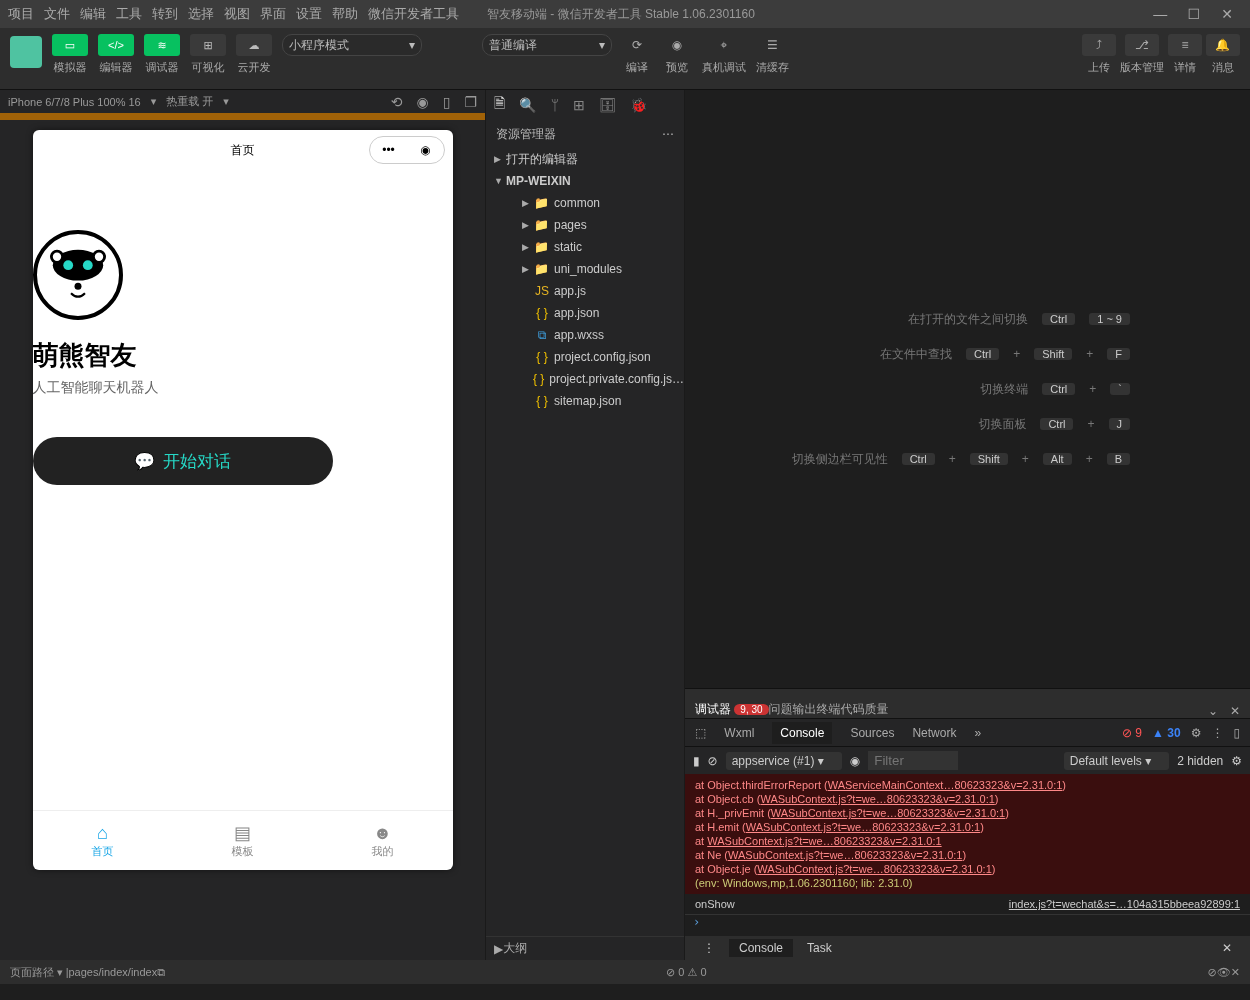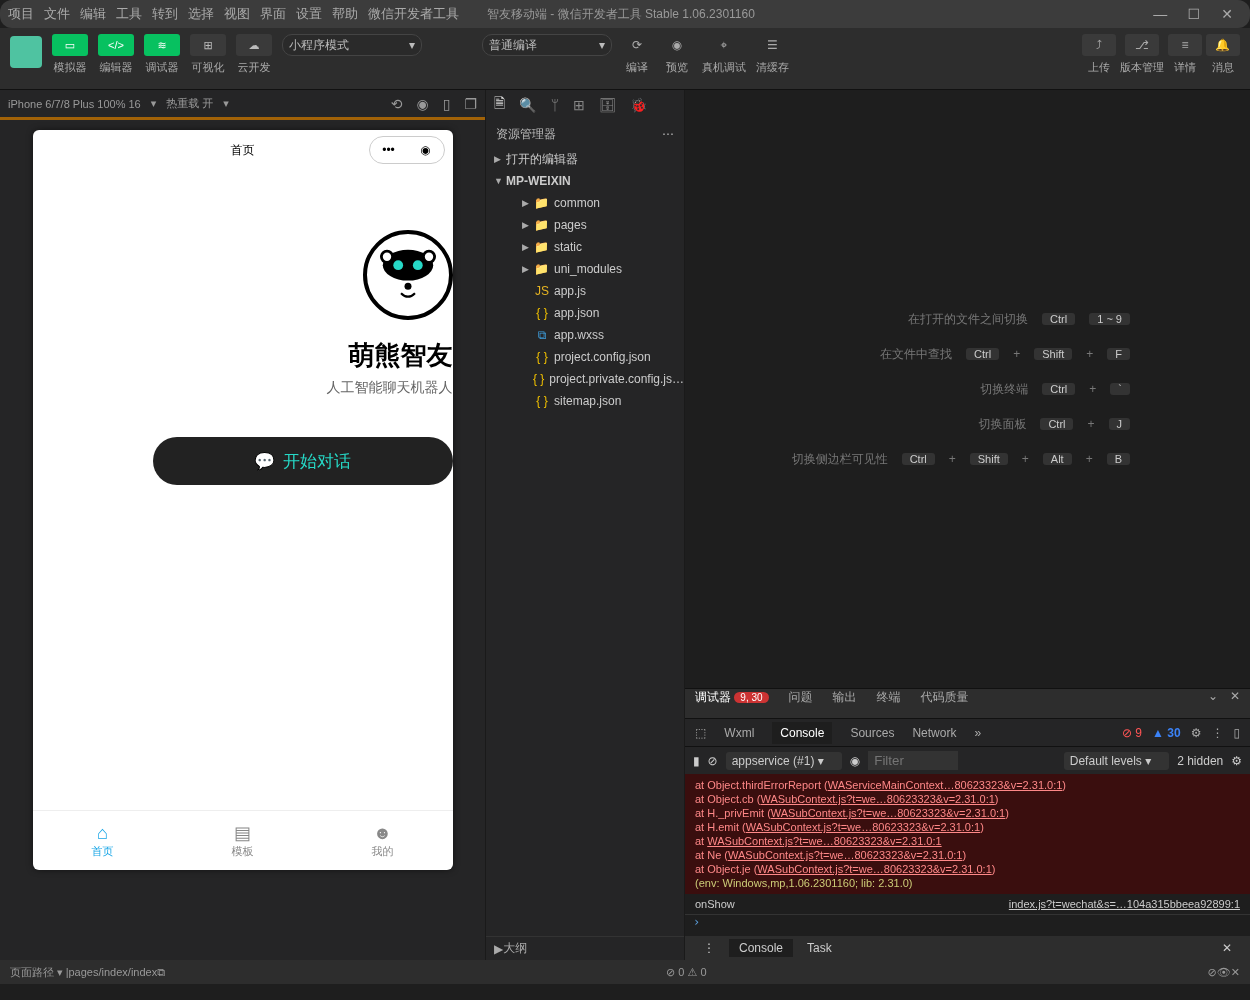--- a/index.html
+++ b/index.html
@@ -1,48 +1,48 @@
 <!DOCTYPE html>
 <html><head>
 <meta charset="utf-8">
 <style>
 * { margin:0; padding:0; box-sizing:border-box; font-family:-apple-system,"Segoe UI",Arial,sans-serif; }
 body { background:#1e1e1e; color:#ccc; font-size:12px; width:1250px; height:1000px; overflow:hidden; }
 .row { display:flex; align-items:center; }
 
 
-.titlebar { height:28px; background:#3c3c3c; display:flex; align-items:center; padding:0 8px; color:#aaa;border-radius:12px; }
+.titlebar { height:28px; background:#3c3c3c; display:flex; align-items:center; padding:0 8px; color:#aaa; }
 .titlebar .menus span { margin-right:10px; cursor:pointer; font-size:13px;}
 .titlebar .title { flex:1; text-align:left; margin-left:18px; color:#999; font-size:12px;}
 .win-ctrl span { width:30px; text-align:center; display:inline-block; font-size:14px;}
 
 
 .toolbar { height:62px; background:#2d2d2d; display:flex; align-items:flex-start; padding:6px 10px; gap:10px; border-bottom:1px solid #111;}
 .avatar { width:32px; height:32px; background:#4fc3a1; border-radius:4px; margin-top:2px;}
 .tb-btn { background:#07c160; color:#fff; width:36px; height:22px; border-radius:3px; display:flex; align-items:center; justify-content:center; font-size:11px;}
 .tb-btn.grey { background:#3a3a3a; color:#bbb; }
 .tb-group { display:flex; flex-direction:column; align-items:center; gap:4px;}
 .tb-label { font-size:11px; color:#aaa; }
 .select { background:#2a2a2a; border:1px solid #444; height:22px; min-width:140px; padding:0 6px; color:#bbb; display:flex; align-items:center; justify-content:space-between; border-radius:10px;}
 .ricon { width:30px; height:22px; display:flex; align-items:center; justify-content:center; color:#aaa;}
 .spacer { flex:1; }
 .right-tools .tb-group { margin-left:4px;}
 .right-tools .ricon { background:#3a3a3a; border-radius:3px; width:34px; }
 
 
 .main { display:flex; height:870px; }
 .sim-col { width:485px; background:#252526; display:flex; flex-direction:column; }
-.sim-head { height:30px; display:flex; align-items:center; padding:0 8px; color:#999; font-size:11px; border-bottom:3px solid #a16207; justify-content:space-between;}
+.sim-head { height:30px; display:flex; align-items:center; padding:0 8px; color:#999; font-size:11px; border-bottom:7px solid #a16207; justify-content:space-between;}
 .sim-head .ictrl span{ margin-left:14px; font-size:14px;}
 .device { margin:10px auto; width:420px; height:740px; background:#fff; color:#000; border-radius:6px; display:flex; flex-direction:column; overflow:hidden; box-shadow:0 0 6px rgba(0,0,0,.5);}
 .statusbar { height:22px; display:flex; align-items:center; justify-content:space-between; padding:0 10px; font-size:12px; font-weight:600;}
 .batt{font-size:11px;}
 .navbar { height:40px; display:flex; align-items:center; justify-content:center; position:relative;}
 .pill { position:absolute; right:8px; width:76px; height:28px; border:1px solid #ccc; border-radius:16px; display:flex; align-items:center; justify-content:space-around;}
-.content { flex:1; display:flex; flex-direction:column; align-items:flex-end; padding-top:60px;}
+.content { flex:1; display:flex; flex-direction:column; align-items:flex-start; padding-top:60px;}
 .logo { width:90px; height:90px; border:4px solid #000; border-radius:50%; display:flex; align-items:center; justify-content:center; }
 .logo svg{width:70px;height:70px;}
 .apptitle { font-size:26px; font-weight:700; margin-top:18px;}
 .subtitle { color:#666; margin-top:6px; font-size:14px;}
 .cta { margin-top:40px; width:300px; height:48px; background:#222; color:#26d9c7; border-radius:26px; display:flex; align-items:center; justify-content:center; gap:8px; font-size:17px;}
 .tabbar { height:60px; border-top:1px solid #eee; display:flex;}
 .tabitem { flex:1; display:flex; flex-direction:column; align-items:center; justify-content:center; font-size:11px; color:#888;}
 .tabitem.active { color:#1aa6e6;}
 
 
@@ -58,21 +58,21 @@
 .folder{color:#c09553;} .jsicon{color:#e6b422;} .jsonicon{color:#f0c000;} .cssicon{color:#3ea0e0;} .indent2{padding-left:36px;}
 .outline { border-top:1px solid #333; height:24px; display:flex; align-items:center; padding-left:8px; color:#aaa; margin-top:auto;}
 
 
 .right-col { flex:1; display:flex; flex-direction:column; background:#1e1e1e;}
 .hints { flex:1; display:flex; flex-direction:column; align-items:flex-end; justify-content:center; padding-right:120px; gap:18px; color:#777;}
 .hint { display:flex; align-items:center; gap:14px;}
 .key { background:#333; border-radius:3px; padding:0 8px; color:#ccc; font-size:11px;}
 .plus { color:#777; }
 
-.dbg-tabs { height:30px; background:#2d2d2d; display:flex; align-items:flex-start; padding:0 10px; gap:20px; color:#aaa; border-top:1px solid #111;}
+.dbg-tabs { height:30px; background:#2d2d2d; display:flex; align-items:flex-end; padding:0 10px; color:#aaa; border-top:1px solid #111;}
 .dbg-tabs .active{color:#fff;}
 .badge { background:#c33; color:#fff; border-radius:8px; padding:0 6px; font-size:10px;}
 .dbg-tabs .tright{margin-left:auto; display:flex; gap:12px;}
 .dt-tabs { height:28px; background:#252526; display:flex; align-items:center; padding:0 10px; gap:18px; color:#aaa; border-top:1px solid #111;}
 .dt-tabs .active{background:#1e1e1e; color:#fff; padding:4px 8px;}
 .dt-tabs .rbadges{margin-left:auto; display:flex; gap:10px; align-items:center;}
 .rb-err{color:#f55;} .rb-warn{color:#3b82f6;font-weight:bold;}
 .dt-filter { height:28px; background:#252526; display:flex; align-items:center; padding:0 8px; gap:8px; border-top:1px solid #111;}
 .dt-filter .sel{background:#333; padding:2px 18px 2px 6px; border-radius:3px;}
 .dt-filter input{background:#333; border:none; color:#ccc; padding:2px 6px; width:90px;}

